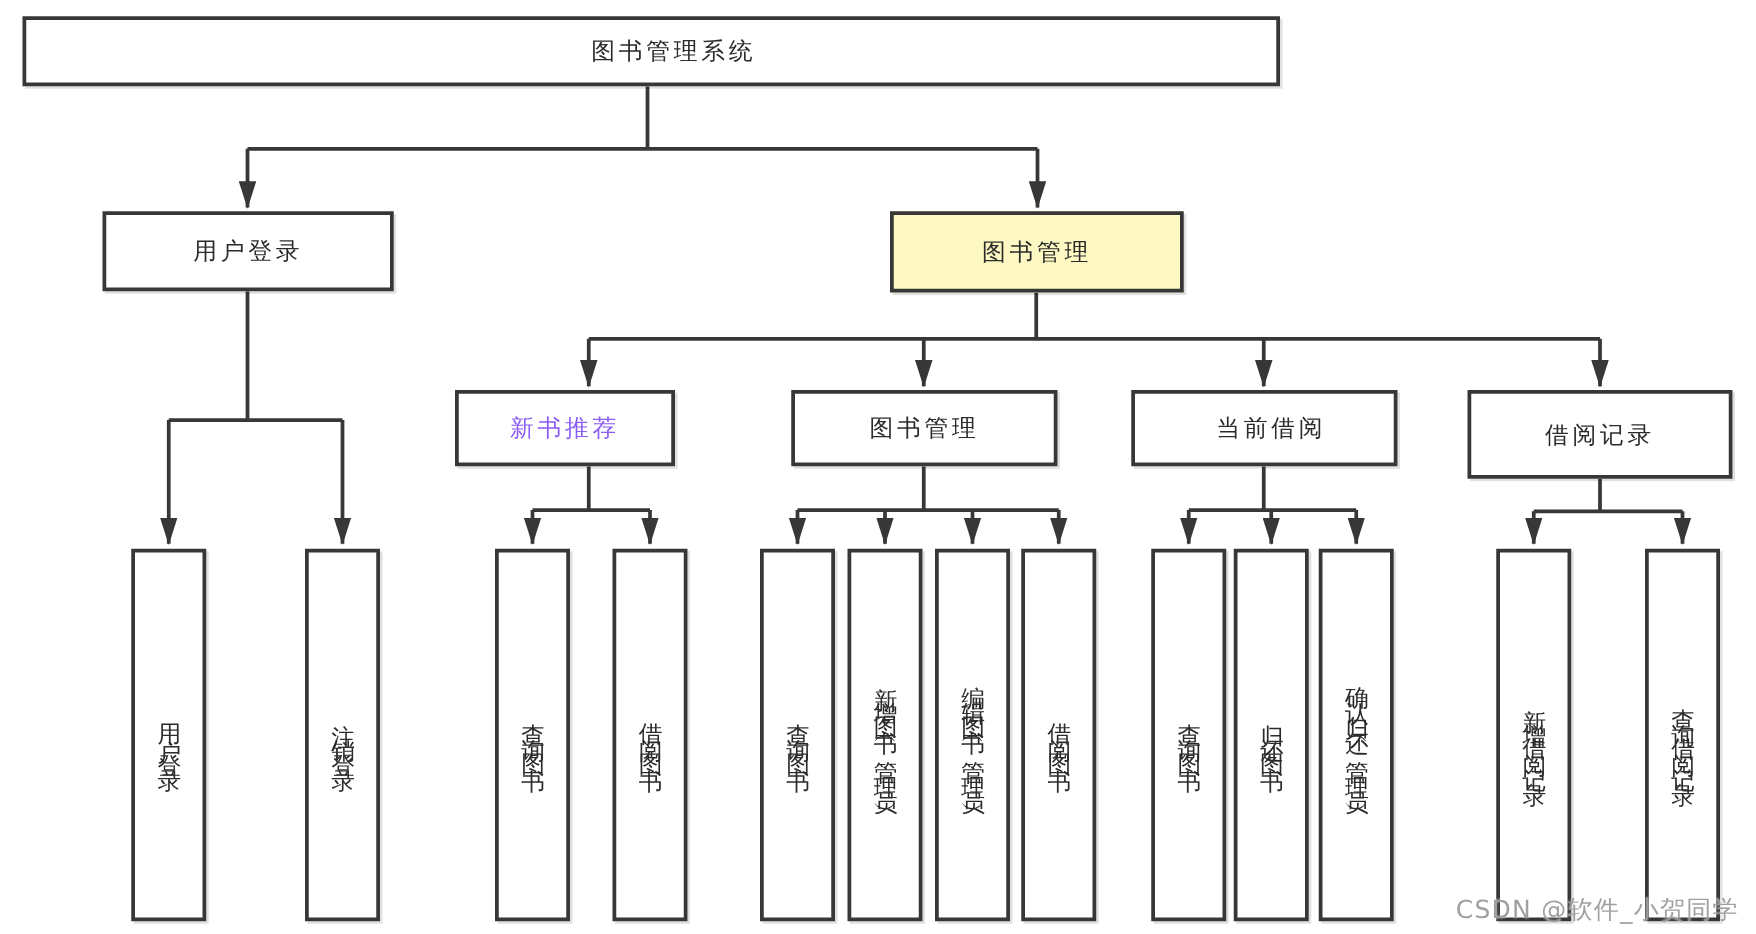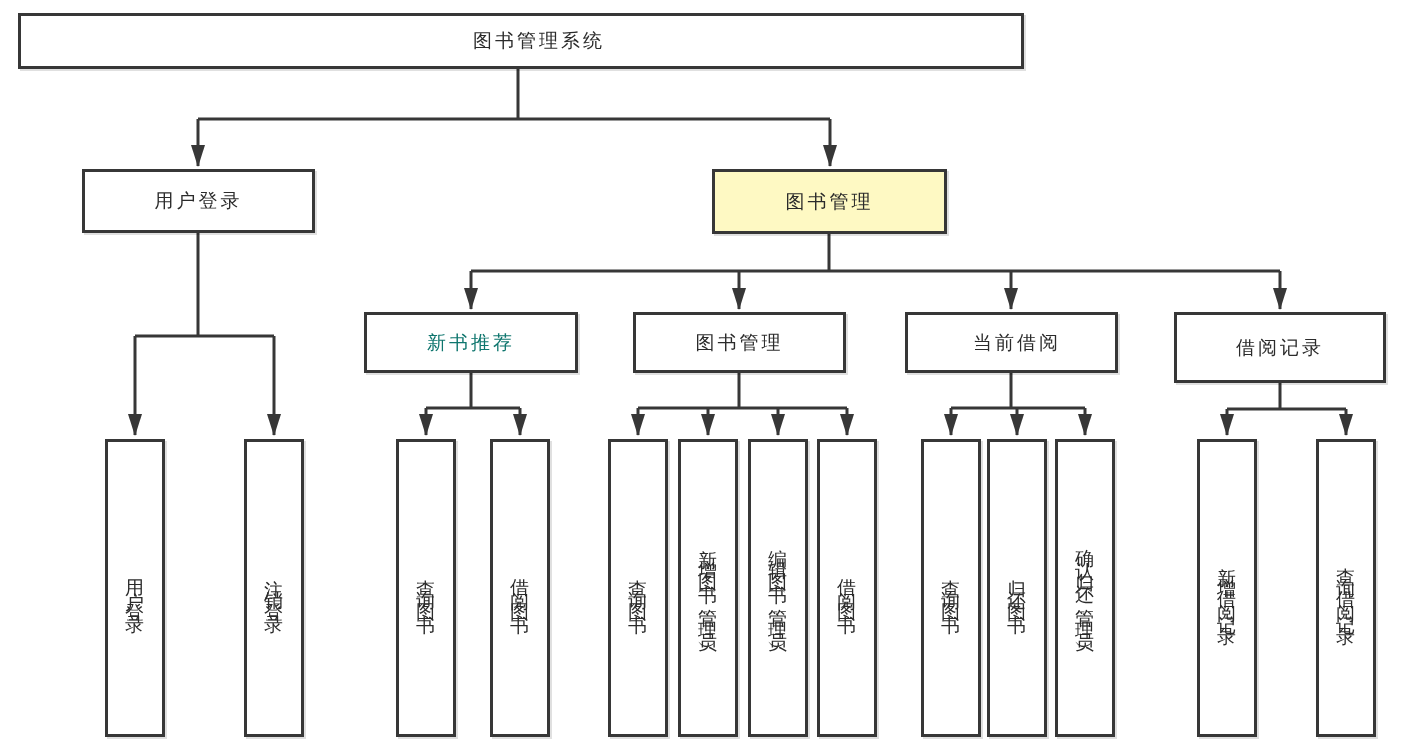--- a/index.html
+++ b/index.html
@@ -105,32 +105,33 @@
         <line x1="1085" x2="1085" y1="408" y2="435" stroke="#373737" marker-end="url(#arrowhead)"></line>
         <line x1="1227" x2="1227" y1="409" y2="435" stroke="#373737" marker-end="url(#arrowhead)"></line>
         <line x1="1346" x2="1346" y1="409" y2="435" stroke="#373737" marker-end="url(#arrowhead)"></line>
       </g>
   </svg>
 
   <div id="nodes">
       <div class="node horizontal" style="left: 18px; top: 13px; width: 1006px; height: 56px; border-color: rgb(55, 55, 55); background: rgb(255, 255, 255); color: rgb(43, 43, 43); padding-left: 36px;">图书管理系统</div>
       <div class="node horizontal" style="left: 82px; top: 169px; width: 233px; height: 64px; border-color: rgb(55, 55, 55); background: rgb(255, 255, 255); color: rgb(43, 43, 43);">用户登录</div>
       <div class="node horizontal" style="left: 712px; top: 169px; width: 235px; height: 65px; border-color: rgb(55, 55, 55); background: #fef9c3; color: rgb(43, 43, 43);">图书管理</div>
-      <div class="node horizontal" style="left: 364px; top: 312px; width: 214px; height: 61px; border-color: rgb(55, 55, 55); background: rgb(255, 255, 255); color: #0f766e;">新书推荐</div>
+      <div class="node horizontal" style="left: 364px; top: 312px; width: 176px; height: 61px; border-color: rgb(55, 55, 55); background: rgb(255, 255, 255); color: #8b5cf6;">新书推荐</div>
       <div class="node horizontal" style="left: 633px; top: 312px; width: 213px; height: 61px; border-color: rgb(55, 55, 55); background: rgb(255, 255, 255); color: rgb(43, 43, 43);">图书管理</div>
       <div class="node horizontal" style="left: 905px; top: 312px; width: 213px; height: 61px; border-color: rgb(55, 55, 55); background: rgb(255, 255, 255); color: rgb(43, 43, 43); padding-left: 11px;">当前借阅</div>
       <div class="node horizontal" style="left: 1174px; top: 312px; width: 212px; height: 71px; border-color: rgb(55, 55, 55); background: rgb(255, 255, 255); color: rgb(43, 43, 43);">借阅记录</div>
       <div class="node vertical" style="left: 105px; top: 439px; width: 60px; height: 298px; border-color: rgb(55, 55, 55); background: rgb(255, 255, 255); color: rgb(43, 43, 43);">用户登录</div>
       <div class="node vertical" style="left: 244px; top: 439px; width: 60px; height: 298px; border-color: rgb(55, 55, 55); background: rgb(255, 255, 255); color: rgb(43, 43, 43);">注销登录</div>
       <div class="node vertical" style="left: 396px; top: 439px; width: 60px; height: 298px; border-color: rgb(55, 55, 55); background: rgb(255, 255, 255); color: rgb(43, 43, 43);">查询图书</div>
       <div class="node vertical" style="left: 490px; top: 439px; width: 60px; height: 298px; border-color: rgb(55, 55, 55); background: rgb(255, 255, 255); color: rgb(43, 43, 43);">借阅图书</div>
       <div class="node vertical" style="left: 608px; top: 439px; width: 60px; height: 298px; border-color: rgb(55, 55, 55); background: rgb(255, 255, 255); color: rgb(43, 43, 43);">查询图书</div>
       <div class="node vertical" style="left: 678px; top: 439px; width: 60px; height: 298px; border-color: rgb(55, 55, 55); background: rgb(255, 255, 255); color: rgb(43, 43, 43);">新增图书（管理员）</div>
       <div class="node vertical" style="left: 748px; top: 439px; width: 60px; height: 298px; border-color: rgb(55, 55, 55); background: rgb(255, 255, 255); color: rgb(43, 43, 43);">编辑图书（管理员）</div>
       <div class="node vertical" style="left: 817px; top: 439px; width: 60px; height: 298px; border-color: rgb(55, 55, 55); background: rgb(255, 255, 255); color: rgb(43, 43, 43);">借阅图书</div>
       <div class="node vertical" style="left: 921px; top: 439px; width: 60px; height: 298px; border-color: rgb(55, 55, 55); background: rgb(255, 255, 255); color: rgb(43, 43, 43);">查询图书</div>
       <div class="node vertical" style="left: 987px; top: 439px; width: 60px; height: 298px; border-color: rgb(55, 55, 55); background: rgb(255, 255, 255); color: rgb(43, 43, 43);">归还图书</div>
       <div class="node vertical" style="left: 1055px; top: 439px; width: 60px; height: 298px; border-color: rgb(55, 55, 55); background: rgb(255, 255, 255); color: rgb(43, 43, 43);">确认归还（管理员）</div>
       <div class="node vertical" style="left: 1197px; top: 439px; width: 60px; height: 298px; border-color: rgb(55, 55, 55); background: rgb(255, 255, 255); color: rgb(43, 43, 43);">新增借阅记录</div>
       <div class="node vertical" style="left: 1316px; top: 439px; width: 60px; height: 298px; border-color: rgb(55, 55, 55); background: rgb(255, 255, 255); color: rgb(43, 43, 43);">查询借阅记录</div>
     </div>
 
+  <div id="watermark">CSDN @软件_小贺同学</div>
 </div>
 
 </body></html>

